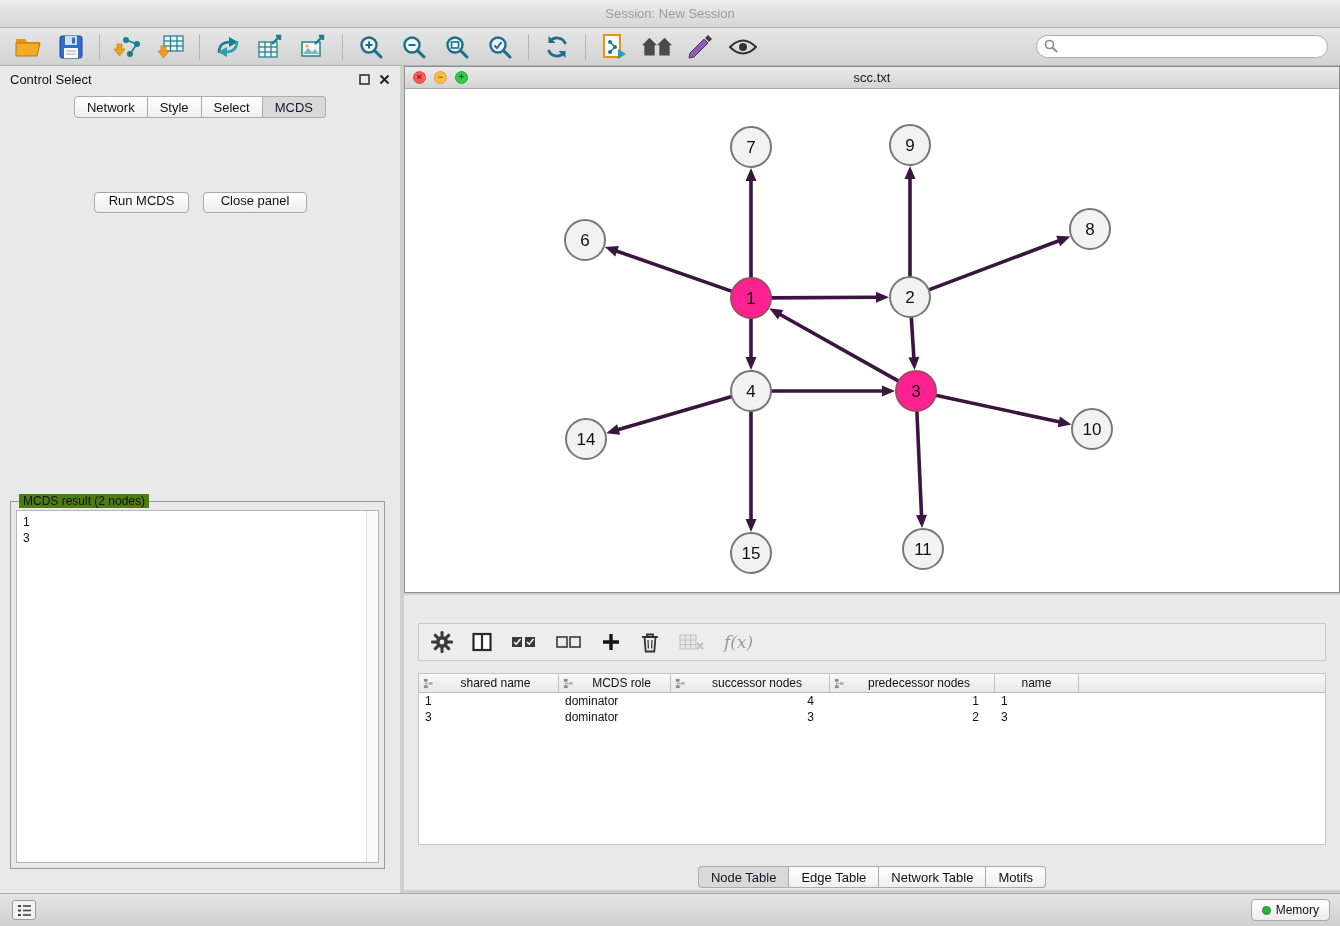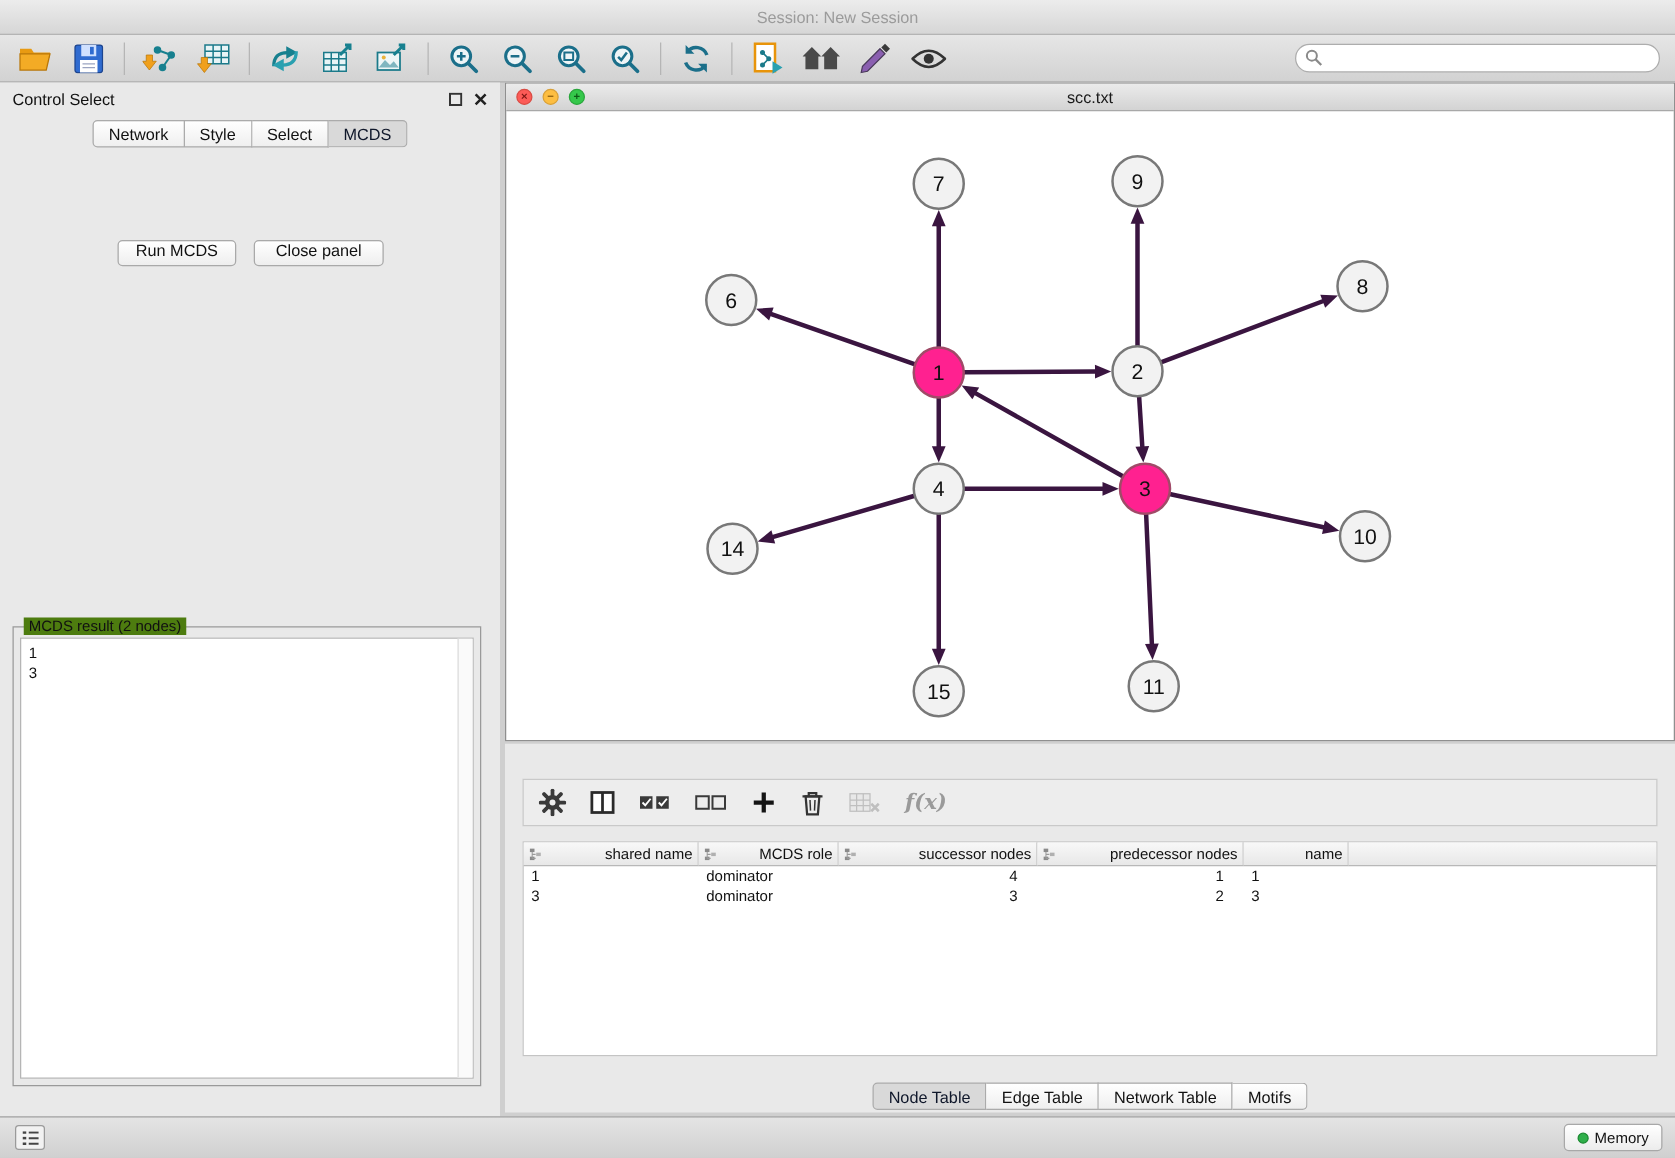--- a/index.html
+++ b/index.html
@@ -63,28 +63,28 @@
   .traffic { position:absolute; left:8px; top:4px; display:flex; gap:8px; }
   .light { width:13px; height:13px; border-radius:50%; display:flex; align-items:center; justify-content:center;
     font-size:9px; font-weight:bold; line-height:1; }
   .light.red    { background:#fc5b57; border:1px solid #d94c44; color:#7c1512; }
   .light.yellow { background:#fdbe41; border:1px solid #d8a038; color:#8a5d0d; }
   .light.green  { background:#35c84b; border:1px solid #2aa63c; color:#0d5c16; }
 
   
   .table-panel { position:absolute; left:404px; top:595px; width:936px; height:295px; background:#e9e9e9; }
   .tp-toolbar { position:absolute; left:14px; top:28px; width:908px; height:38px;
-    background:#ededed; border:1px solid #c9c9c9; display:flex; align-items:center; gap:19px; padding:0 12px;font-weight:bold; }
+    background:#ededed; border:1px solid #c9c9c9; display:flex; align-items:center; gap:19px; padding:0 12px; }
   .fx-label { font-family:"DejaVu Serif", serif; font-style:italic; font-size:17px; color:#9a9a9a; }
   .tp-table { position:absolute; left:14px; top:78px; width:908px; height:172px;
     background:#fff; border:1px solid #c4c4c4; }
   .thead { display:flex; height:19px; }
   .th { display:flex; align-items:center; gap:3px; padding:0 4px; font-size:12px;
     background:linear-gradient(#f8f8f8,#e8e8e8); border-right:1px solid #c4c4c4; border-bottom:1px solid #b8b8b8; }
-  .th .lbl { flex:1; text-align:right; }
+  .th .lbl { flex:1; text-align:center; }
   .th-filler { flex:1; background:linear-gradient(#f8f8f8,#e8e8e8); border-bottom:1px solid #b8b8b8; }
   .trow { display:flex; height:16px; font-size:12px; align-items:center; }
   .td { padding:0 6px; overflow:hidden; white-space:nowrap; }
   .td.num { text-align:right; padding-right:16px; }
   .tp-tabs { position:absolute; left:0; top:271px; width:100%; display:flex; justify-content:center; }
 
   
   .status-bar { position:absolute; left:0; top:893px; width:1340px; height:33px;
     background:linear-gradient(#e4e4e4,#d0d0d0); border-top:1px solid #a8a8a8; }
   .menu-btn { position:absolute; left:12px; top:6px; width:24px; height:20px; border:1px solid #9a9a9a;

